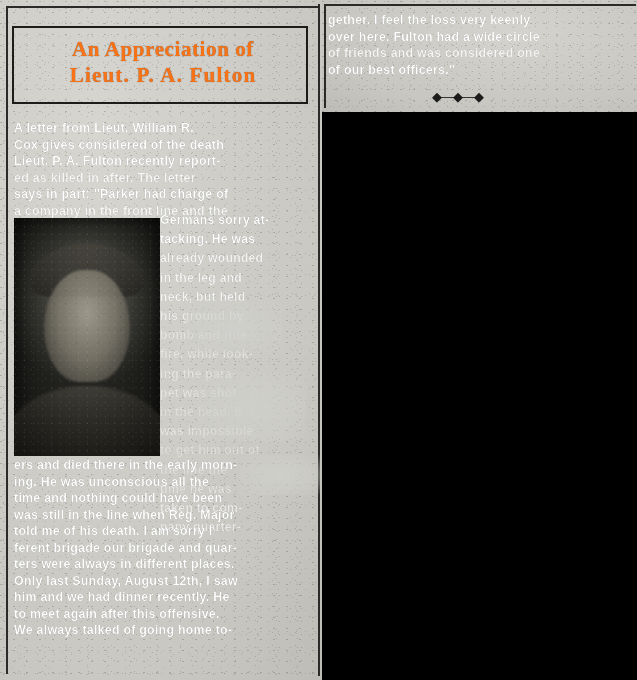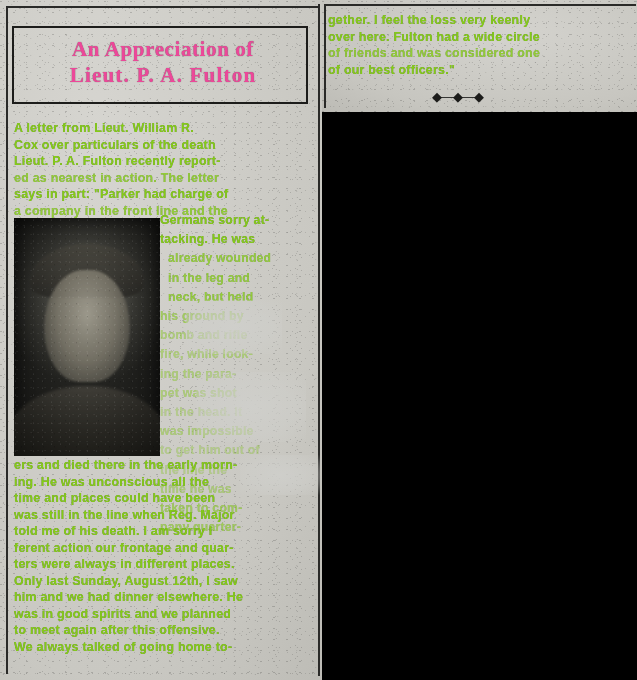--- a/index.html
+++ b/index.html
@@ -79,21 +79,21 @@
     height: 78px;
     border: 2px solid #1c1c1a;
     box-sizing: border-box;
     background: transparent;
   }
   #headline-inner {
     position: absolute;
     left: 18px; top: 36px;
     width: 290px;
     text-align: center;
-    color: #ec4899;
+    color: #f97316;
     font-family: "Liberation Serif", serif;
     font-weight: bold;
     font-size: 21px;
     line-height: 26px;
     letter-spacing: .6px;
     text-shadow: 0 0 1px rgba(0,0,0,.55);
   }
   #headline-inner .ln { display: block; white-space: nowrap; }
   #headline-inner .ln2 { letter-spacing: 1.2px; }
 
@@ -103,21 +103,21 @@
     color: #1c1c1a;
     font-size: 13px;
     letter-spacing: -1px;
     line-height: 10px;
     white-space: nowrap;
   }
 
   
   .body-text {
     position: absolute;
-    color: #84cc16;
+    color: #ffffff;
     font-family: "Liberation Sans", sans-serif;
     font-size: 12.4px;
     line-height: 16.55px;
     letter-spacing: .25px;
     font-weight: 600;
     text-shadow: 0 0 .6px rgba(0,0,0,.5);
   }
   .body-text .ln {
     display: block;
     white-space: nowrap;
@@ -142,21 +142,21 @@
     top: 457px;
     width: 302px;
   }
   #col2-top {
     left: 328px;
     top: 12px;
     width: 302px;
   }
 
   
-  #col1-wrap .fade1 { opacity: .78; margin-left: 8px; }
+  #col1-wrap .fade1 { opacity: .78; }
   #col1-wrap .fade2 { opacity: .60; }
   #col1-wrap .fade3 { opacity: .45; }
   #col1-wrap .fade4 { opacity: .34; }
 
   .dim1 { opacity: .82; }
 
   
   #photo {
     position: absolute;
     left: 14px;
@@ -238,23 +238,23 @@
   <div id="headline-box"></div>
   <div id="headline-inner">
     <span class="ln">An Appreciation of</span>
     <span class="ln ln2">Lieut. P. A. Fulton</span>
   </div>
 
   <div class="ornament" style="left:432px; top:92px;">◆—◆—◆</div>
 
   <div id="col1-top" class="body-text">
     <span class="ln">A letter from Lieut. William R.</span>
-    <span class="ln">Cox over particulars of the death</span>
+    <span class="ln">Cox gives considered of the death</span>
     <span class="ln">Lieut. P. A. Fulton recently report-</span>
-    <span class="ln dim1">ed as nearest in action.   The letter</span>
+    <span class="ln dim1">ed as killed in after.   The letter</span>
     <span class="ln">says in part:  "Parker had charge of</span>
     <span class="ln dim1">a company in the front line and  the</span>
   </div>
 
   <div id="photo">
     <div class="cap"></div>
     <div class="face"></div>
     <div class="shoulders"></div>
     <div class="vign"></div>
     <div class="grain2"></div>
@@ -280,28 +280,27 @@
     <span class="ln fade2">pany      quarter-</span>
   </div>
 
   <div class="smudge" style="left:186px; top:300px; width:96px; height:54px;"></div>
   <div class="smudge" style="left:196px; top:372px; width:110px; height:70px;"></div>
   <div class="smudge" style="left:240px; top:455px; width:80px; height:40px;"></div>
 
   <div id="col1-bottom" class="body-text">
     <span class="ln">ers and died there in the early morn-</span>
     <span class="ln">ing.   He  was  unconscious  all  the</span>
-    <span class="ln">time  and  places  could  have been</span>
+    <span class="ln">time  and  nothing  could  have been</span>
     <span class="ln">was still in the line when Reg. Major</span>
     <span class="ln">told me of his death.   I am sorry I</span>
-    <span class="ln">ferent action our frontage and quar-</span>
+    <span class="ln">ferent brigade our brigade and quar-</span>
     <span class="ln">ters were always in different places.</span>
     <span class="ln">Only last Sunday, August 12th, I saw</span>
-    <span class="ln">him and we had dinner elsewhere.   He</span>
-    <span class="ln">was  in good spirits and we planned</span>
+    <span class="ln">him and we had dinner recently.   He</span>
     <span class="ln">to  meet  again  after  this  offensive.</span>
     <span class="ln">We always talked of going home to-</span>
   </div>
 
   <div id="col2-top" class="body-text">
     <span class="ln">gether.     I  feel  the  loss  very  keenly</span>
     <span class="ln">over  here.     Fulton  had  a  wide  circle</span>
     <span class="ln dim1">of  friends  and  was  considered    one</span>
     <span class="ln">of our best officers."</span>
   </div>

